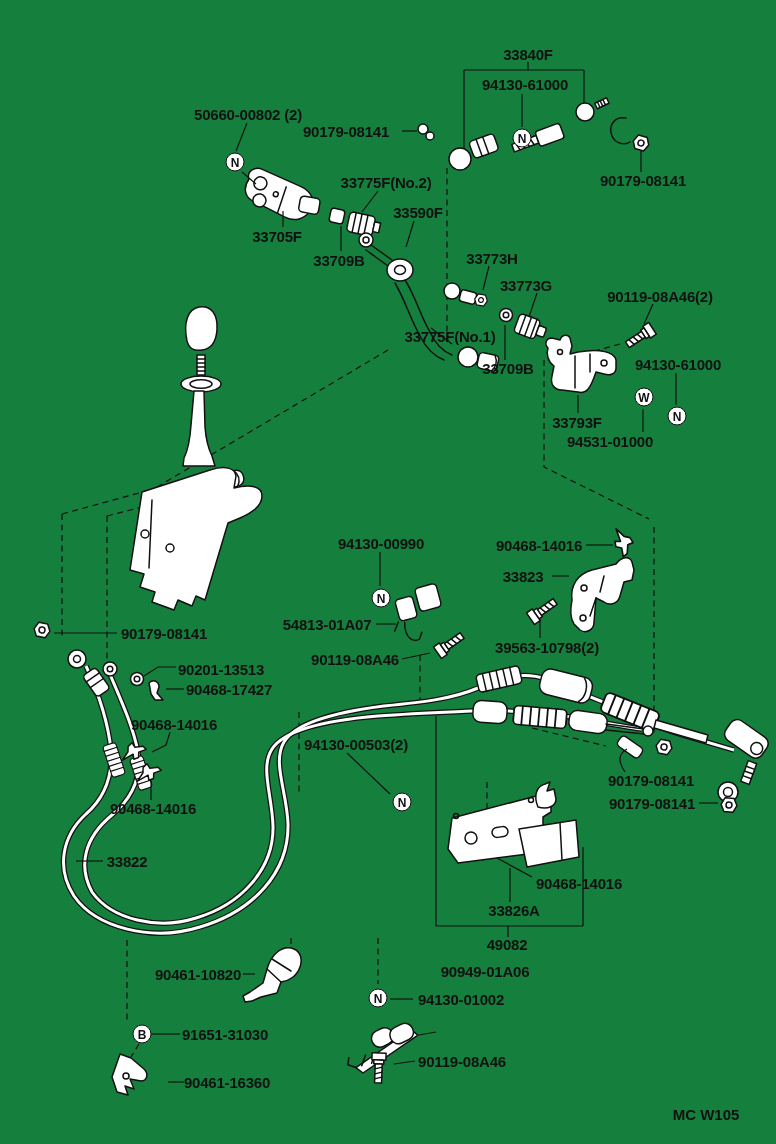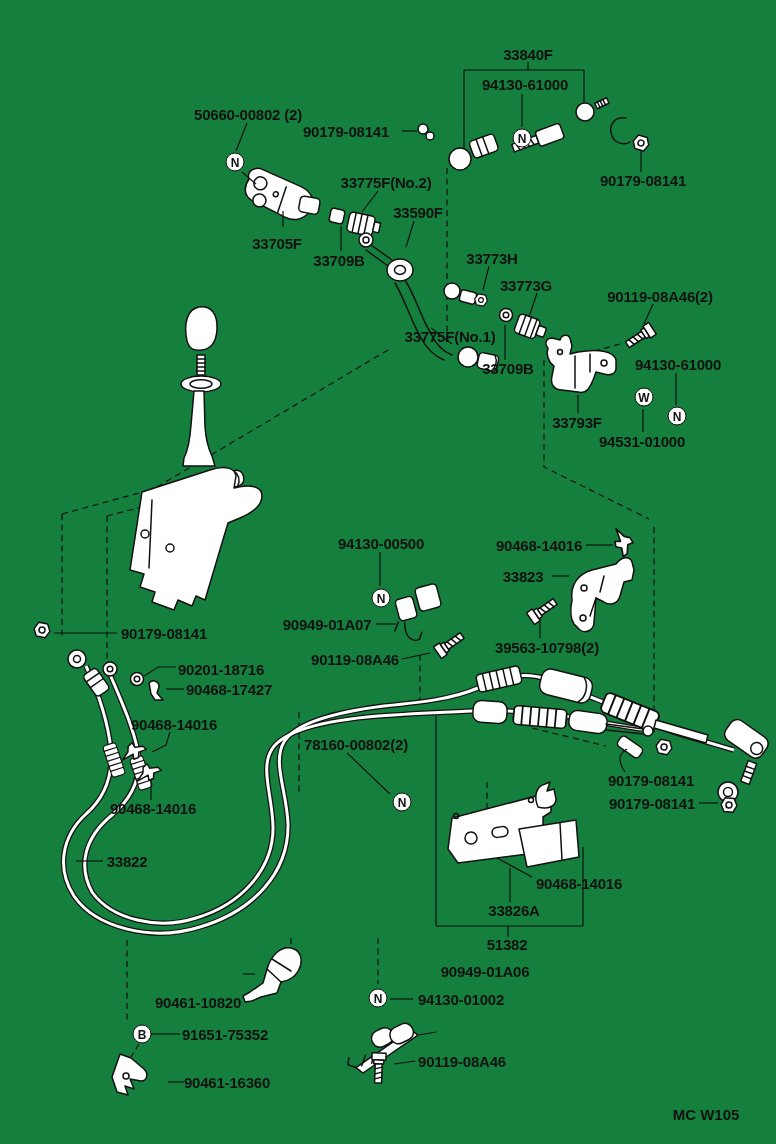--- a/index.html
+++ b/index.html
@@ -318,50 +318,50 @@
   </g>
 </svg>
 
 <div class="lbl" style="left:528px;top:54px">33840F</div>
 <div class="lbl" style="left:525px;top:84px">94130-61000</div>
 <div class="lbl" style="left:248px;top:114px">50660-00802 (2)</div>
 <div class="lbl" style="left:346px;top:131px">90179-08141</div>
 <div class="lbl" style="left:643px;top:180px">90179-08141</div>
 <div class="lbl" style="left:386px;top:182px">33775F(No.2)</div>
 <div class="lbl" style="left:418px;top:212px">33590F</div>
-<div class="lbl" style="left:277px;top:243px">33705F</div>
+<div class="lbl" style="left:277px;top:236px">33705F</div>
 <div class="lbl" style="left:339px;top:260px">33709B</div>
 <div class="lbl" style="left:492px;top:258px">33773H</div>
 <div class="lbl" style="left:526px;top:285px">33773G</div>
 <div class="lbl" style="left:660px;top:296px">90119-08A46(2)</div>
 <div class="lbl" style="left:450px;top:336px">33775F(No.1)</div>
 <div class="lbl" style="left:508px;top:368px">33709B</div>
 <div class="lbl" style="left:678px;top:364px">94130-61000</div>
 <div class="lbl" style="left:577px;top:422px">33793F</div>
-<div class="lbl" style="left:642px;top:441px">94531-01000</div>
-<div class="lbl" style="left:381px;top:543px">94130-00500</div>
+<div class="lbl" style="left:610px;top:441px">94531-01000</div>
+<div class="lbl" style="left:381px;top:543px">94130-00990</div>
 <div class="lbl" style="left:539px;top:545px">90468-14016</div>
 <div class="lbl" style="left:523px;top:576px">33823</div>
-<div class="lbl" style="left:327px;top:624px">90949-01A07</div>
+<div class="lbl" style="left:327px;top:624px">54813-01A07</div>
 <div class="lbl" style="left:355px;top:659px">90119-08A46</div>
 <div class="lbl" style="left:547px;top:647px">39563-10798(2)</div>
 <div class="lbl" style="left:164px;top:633px">90179-08141</div>
-<div class="lbl" style="left:221px;top:669px">90201-18716</div>
+<div class="lbl" style="left:221px;top:669px">90201-13513</div>
 <div class="lbl" style="left:229px;top:689px">90468-17427</div>
 <div class="lbl" style="left:174px;top:724px">90468-14016</div>
 <div class="lbl" style="left:153px;top:808px">90468-14016</div>
-<div class="lbl" style="left:356px;top:744px">78160-00802(2)</div>
+<div class="lbl" style="left:356px;top:744px">94130-00503(2)</div>
 <div class="lbl" style="left:651px;top:780px">90179-08141</div>
 <div class="lbl" style="left:652px;top:803px">90179-08141</div>
 <div class="lbl" style="left:127px;top:861px">33822</div>
 <div class="lbl" style="left:579px;top:883px">90468-14016</div>
 <div class="lbl" style="left:514px;top:910px">33826A</div>
-<div class="lbl" style="left:507px;top:944px">51382</div>
-<div class="lbl" style="left:198px;top:1002px">90461-10820</div>
-<div class="lbl" style="left:225px;top:1034px">91651-75352</div>
+<div class="lbl" style="left:507px;top:944px">49082</div>
+<div class="lbl" style="left:198px;top:974px">90461-10820</div>
+<div class="lbl" style="left:225px;top:1034px">91651-31030</div>
 <div class="lbl" style="left:227px;top:1082px">90461-16360</div>
 <div class="lbl" style="left:461px;top:999px">94130-01002</div>
 <div class="lbl" style="left:485px;top:971px">90949-01A06</div>
 <div class="lbl" style="left:462px;top:1061px">90119-08A46</div>
 
 <div class="sym" style="left:522px;top:138px">N</div>
 <div class="sym" style="left:235px;top:162px">N</div>
 <div class="sym" style="left:644px;top:397px">W</div>
 <div class="sym" style="left:677px;top:416px">N</div>
 <div class="sym" style="left:381px;top:598px">N</div>

